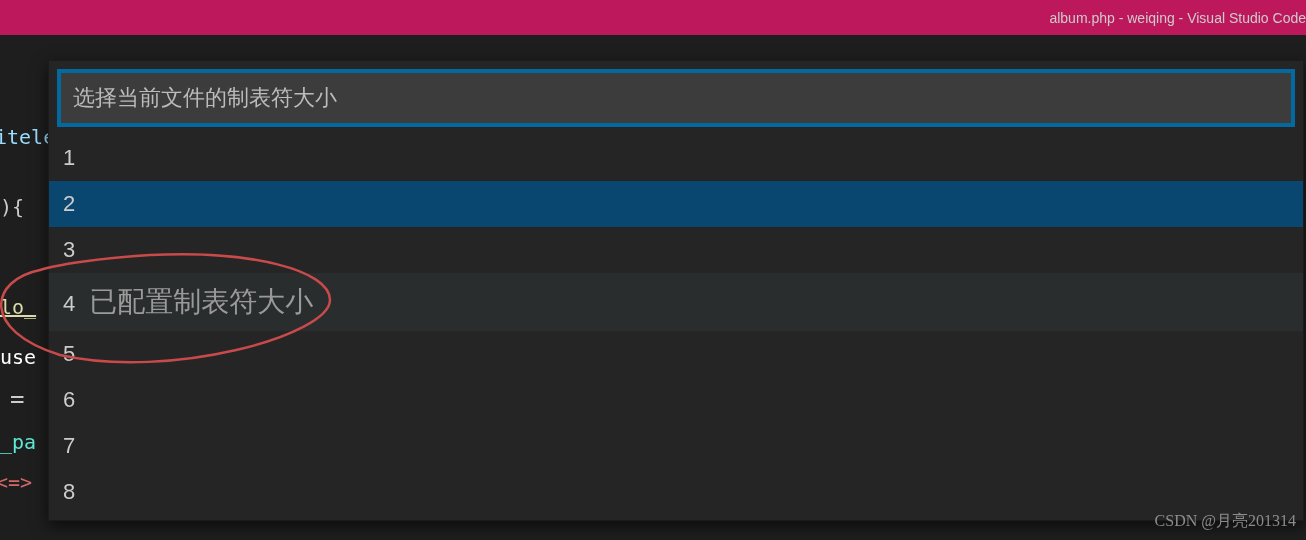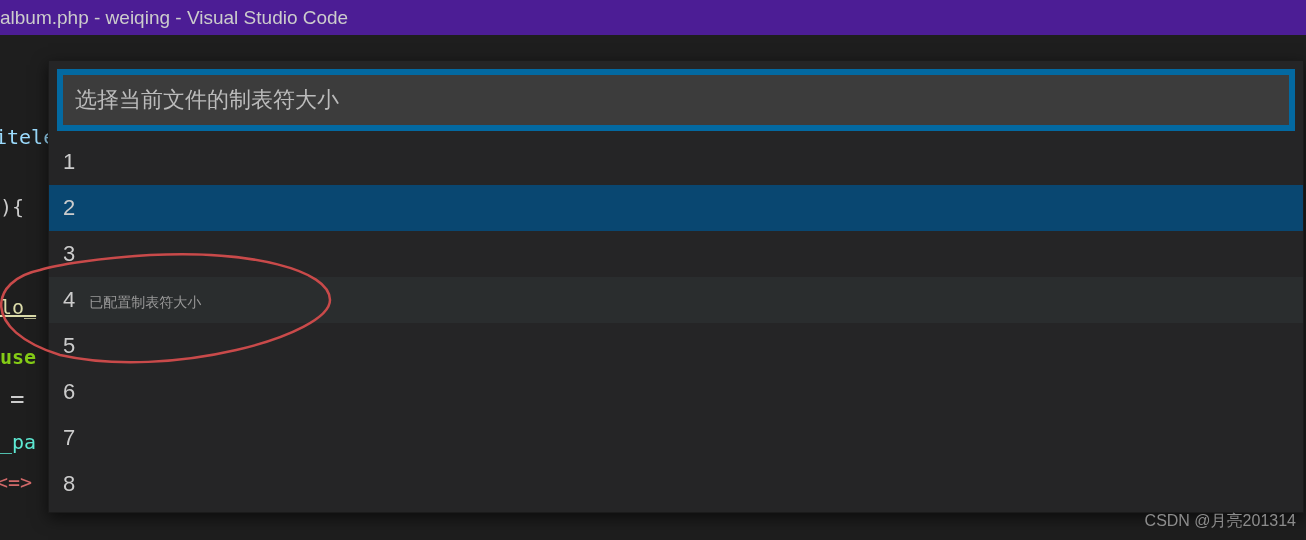--- a/index.html
+++ b/index.html
@@ -11,61 +11,61 @@
       width: 1306px;
       height: 540px;
       background: #1e1e1e;
       font-family: "Microsoft YaHei", "Segoe UI", sans-serif;
       color: #cccccc;
       overflow: hidden;
       position: relative;
     }
     .titlebar {
       height: 35px;
-      background: #4c1d95;
+      background: #be185d;
       display: flex;
       align-items: center;
-      justify-content: flex-start;
+      justify-content: flex-end;
       color: #cccccc;
-      font-size: 19px;
+      font-size: 14px;
     }
     .editor-bg {
       position: absolute;
       left: 0;
       top: 35px;
       width: 48px;
       height: 505px;
       background: #1e1e1e;
       color: #5a5a5a;
       font-size: 20px;
       font-family: Consolas, monospace;
       overflow: hidden;
     }
     .code-fragment {
       position: absolute;
       white-space: nowrap;
     }
     .frag-tele { top: 90px; left: -5px; color: #9cdcfe; }
     .frag-brace { top: 160px; left: 0px; color: #cccccc; }
     .frag-lo { top: 260px; left: 0px; color: #dcdcaa; text-decoration: underline; }
-    .frag-use { top: 310px; left: 0px; color: #84cc16; font-weight: bold; }
+    .frag-use { top: 310px; left: 0px; color: #ffffff; }
     .frag-eq { top: 350px; left: 10px; color: #cccccc; font-size: 24px;}
     .frag-pa { top: 395px; left: 0px; color: #5eead4; }
     .frag-arrow { top: 435px; left: -4px; color: #d16969; }
     .quick-panel {
       position: absolute;
       left: 48px;
       top: 60px;
       width: 1256px;
       background: #252526;
       box-shadow: 0 5px 15px rgba(0,0,0,0.6);
       border: 1px solid #1b1b1b;
     }
     .quick-input {
-      border: 6px solid #0369a1;
+      border: 4px solid #0369a1;
       background: #3c3c3c;
       margin: 8px;
       padding: 10px 12px;
       color: #bbbbbb;
       font-size: 22px;
     }
     .options-list {
       padding-bottom: 5px;
     }
     .option-item {
@@ -78,30 +78,30 @@
       position: relative;
     }
     .option-item.selected {
       background: #094771;
     }
     .option-item.hovered {
       background: #2a2d2e;
     }
     .option-desc {
       color: #9a9a9a;
-      font-size: 14px;
+      font-size: 28px;
     }
     .watermark {
       position: absolute;
       bottom: 8px;
       right: 10px;
       color: #999999;
       font-size: 16px;
       opacity: 0.9;
-      font-family: Liberation Sans, sans-serif;
+      font-family: Liberation Serif, serif;
     }
     .annotation-circle {
       position: absolute;
       pointer-events: none;
       z-index: 100;
     }
     .tab-dot {
       position: absolute;
       left: 28px;
       top: 90px;

